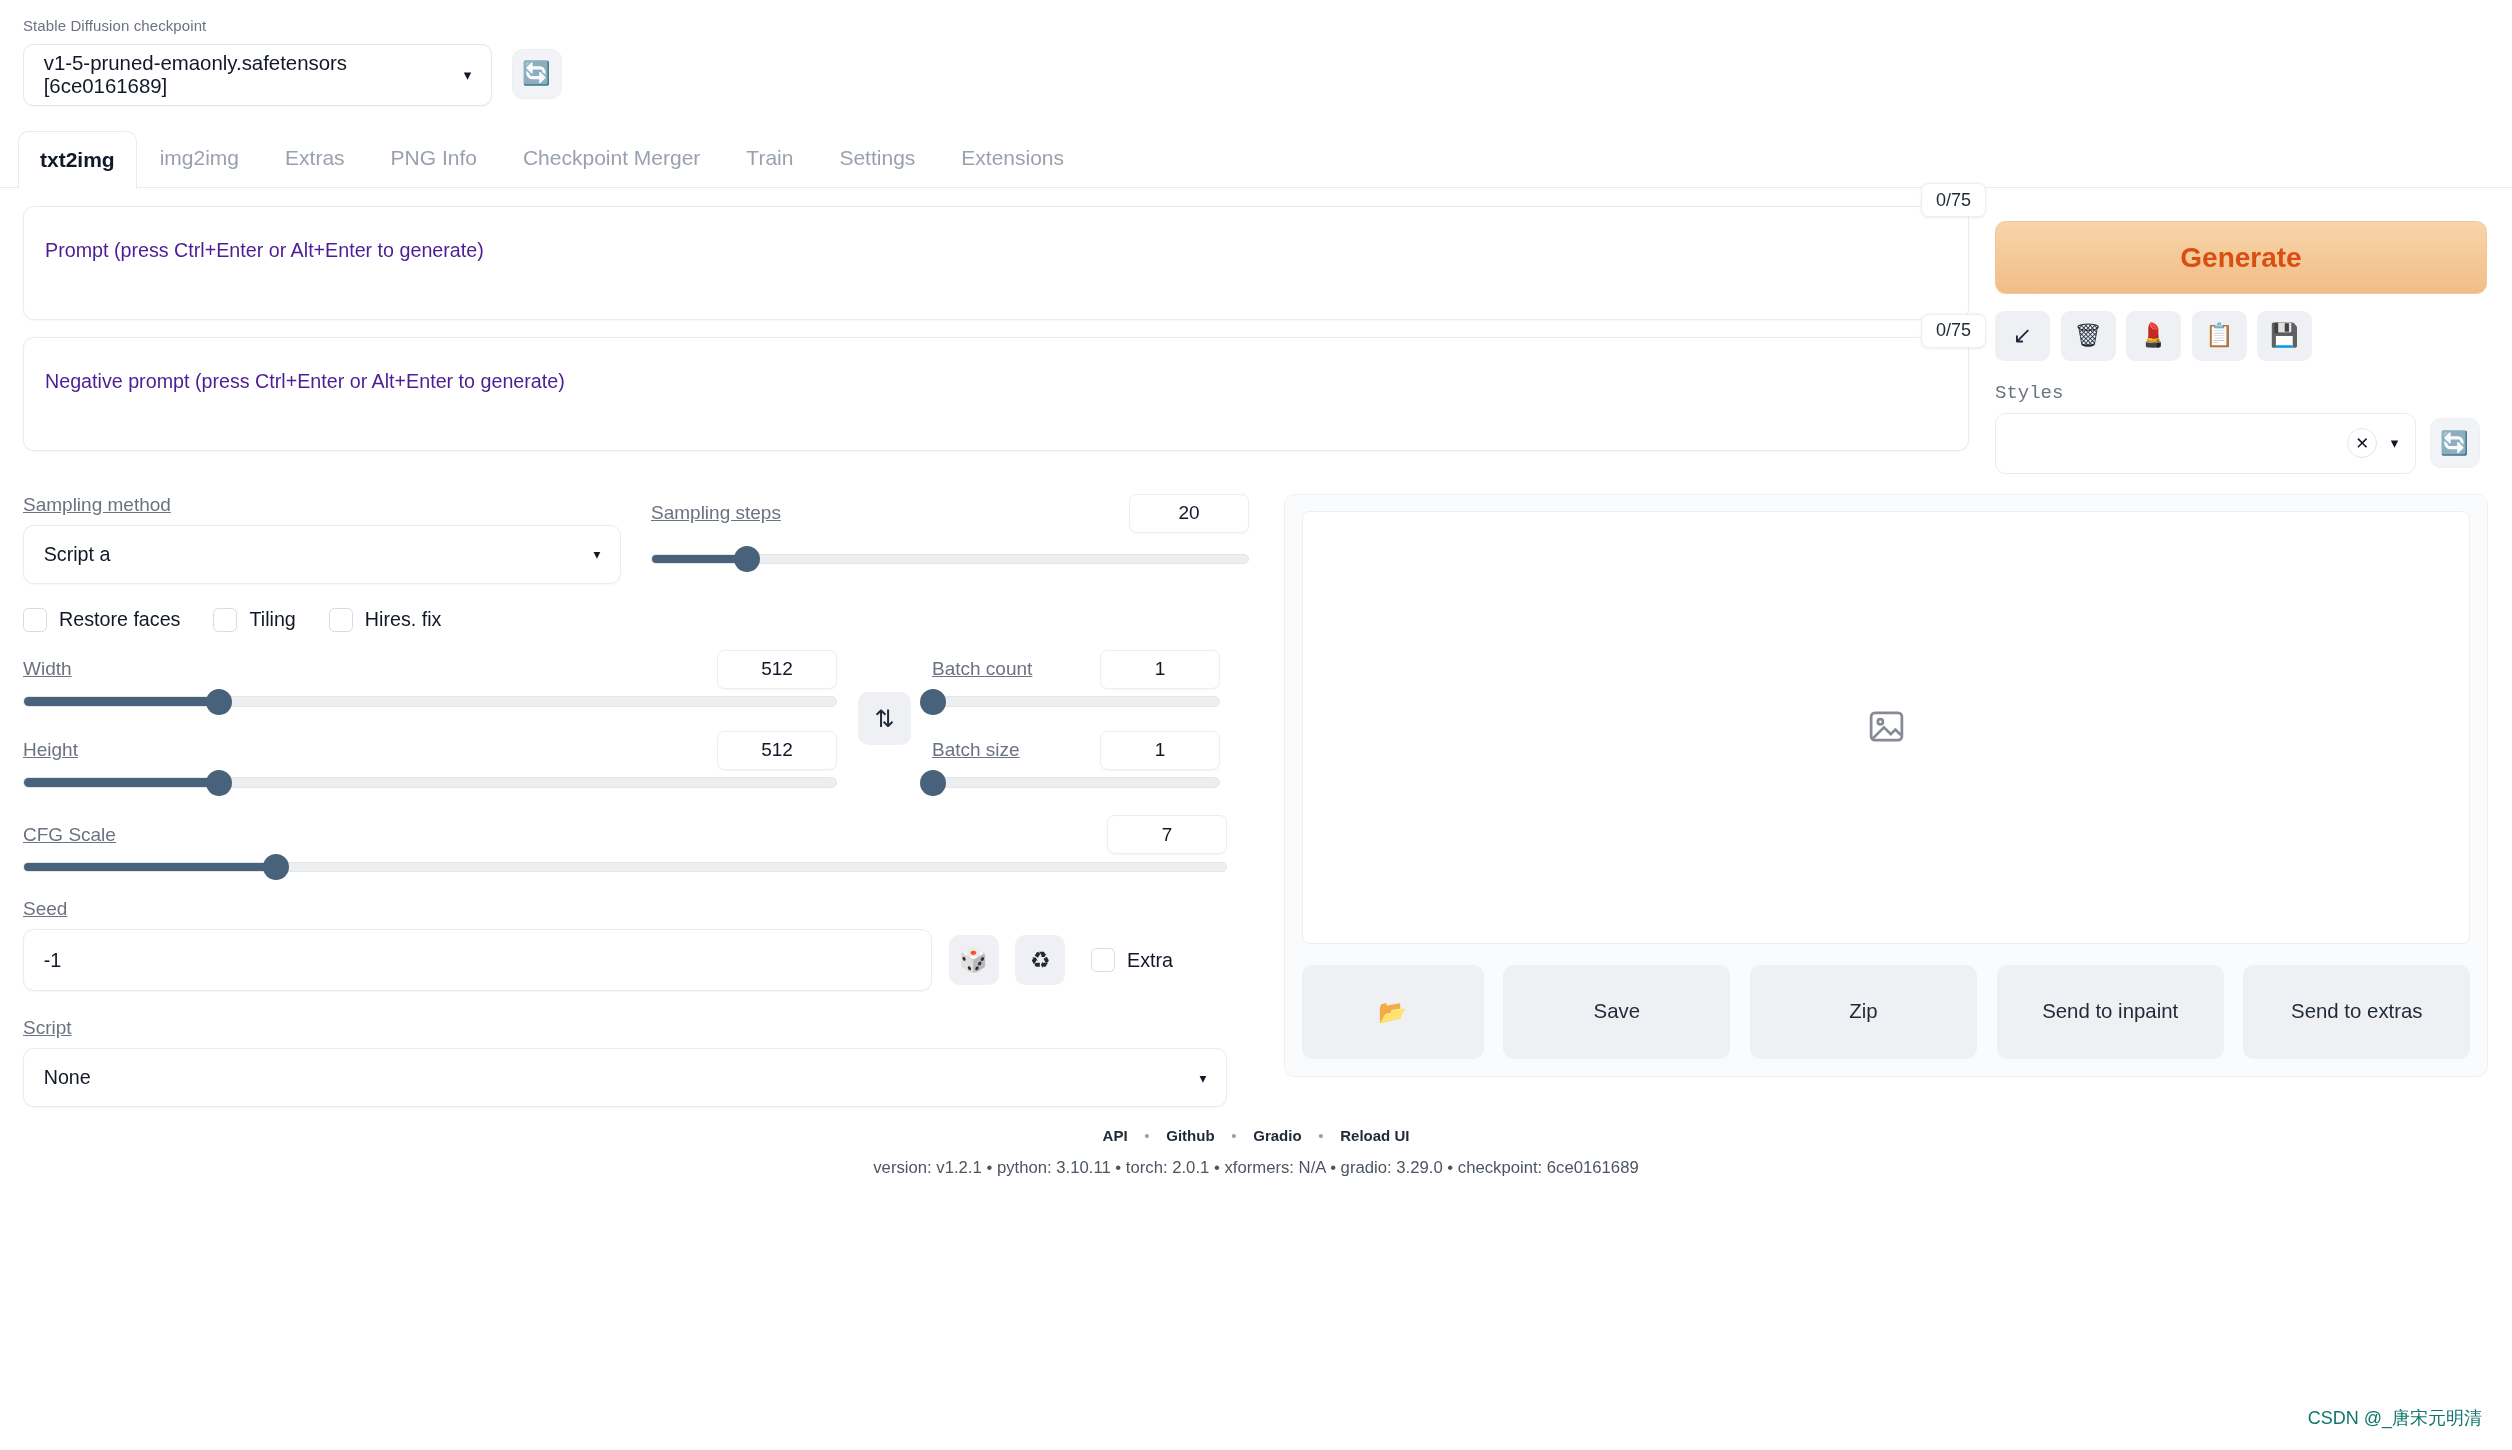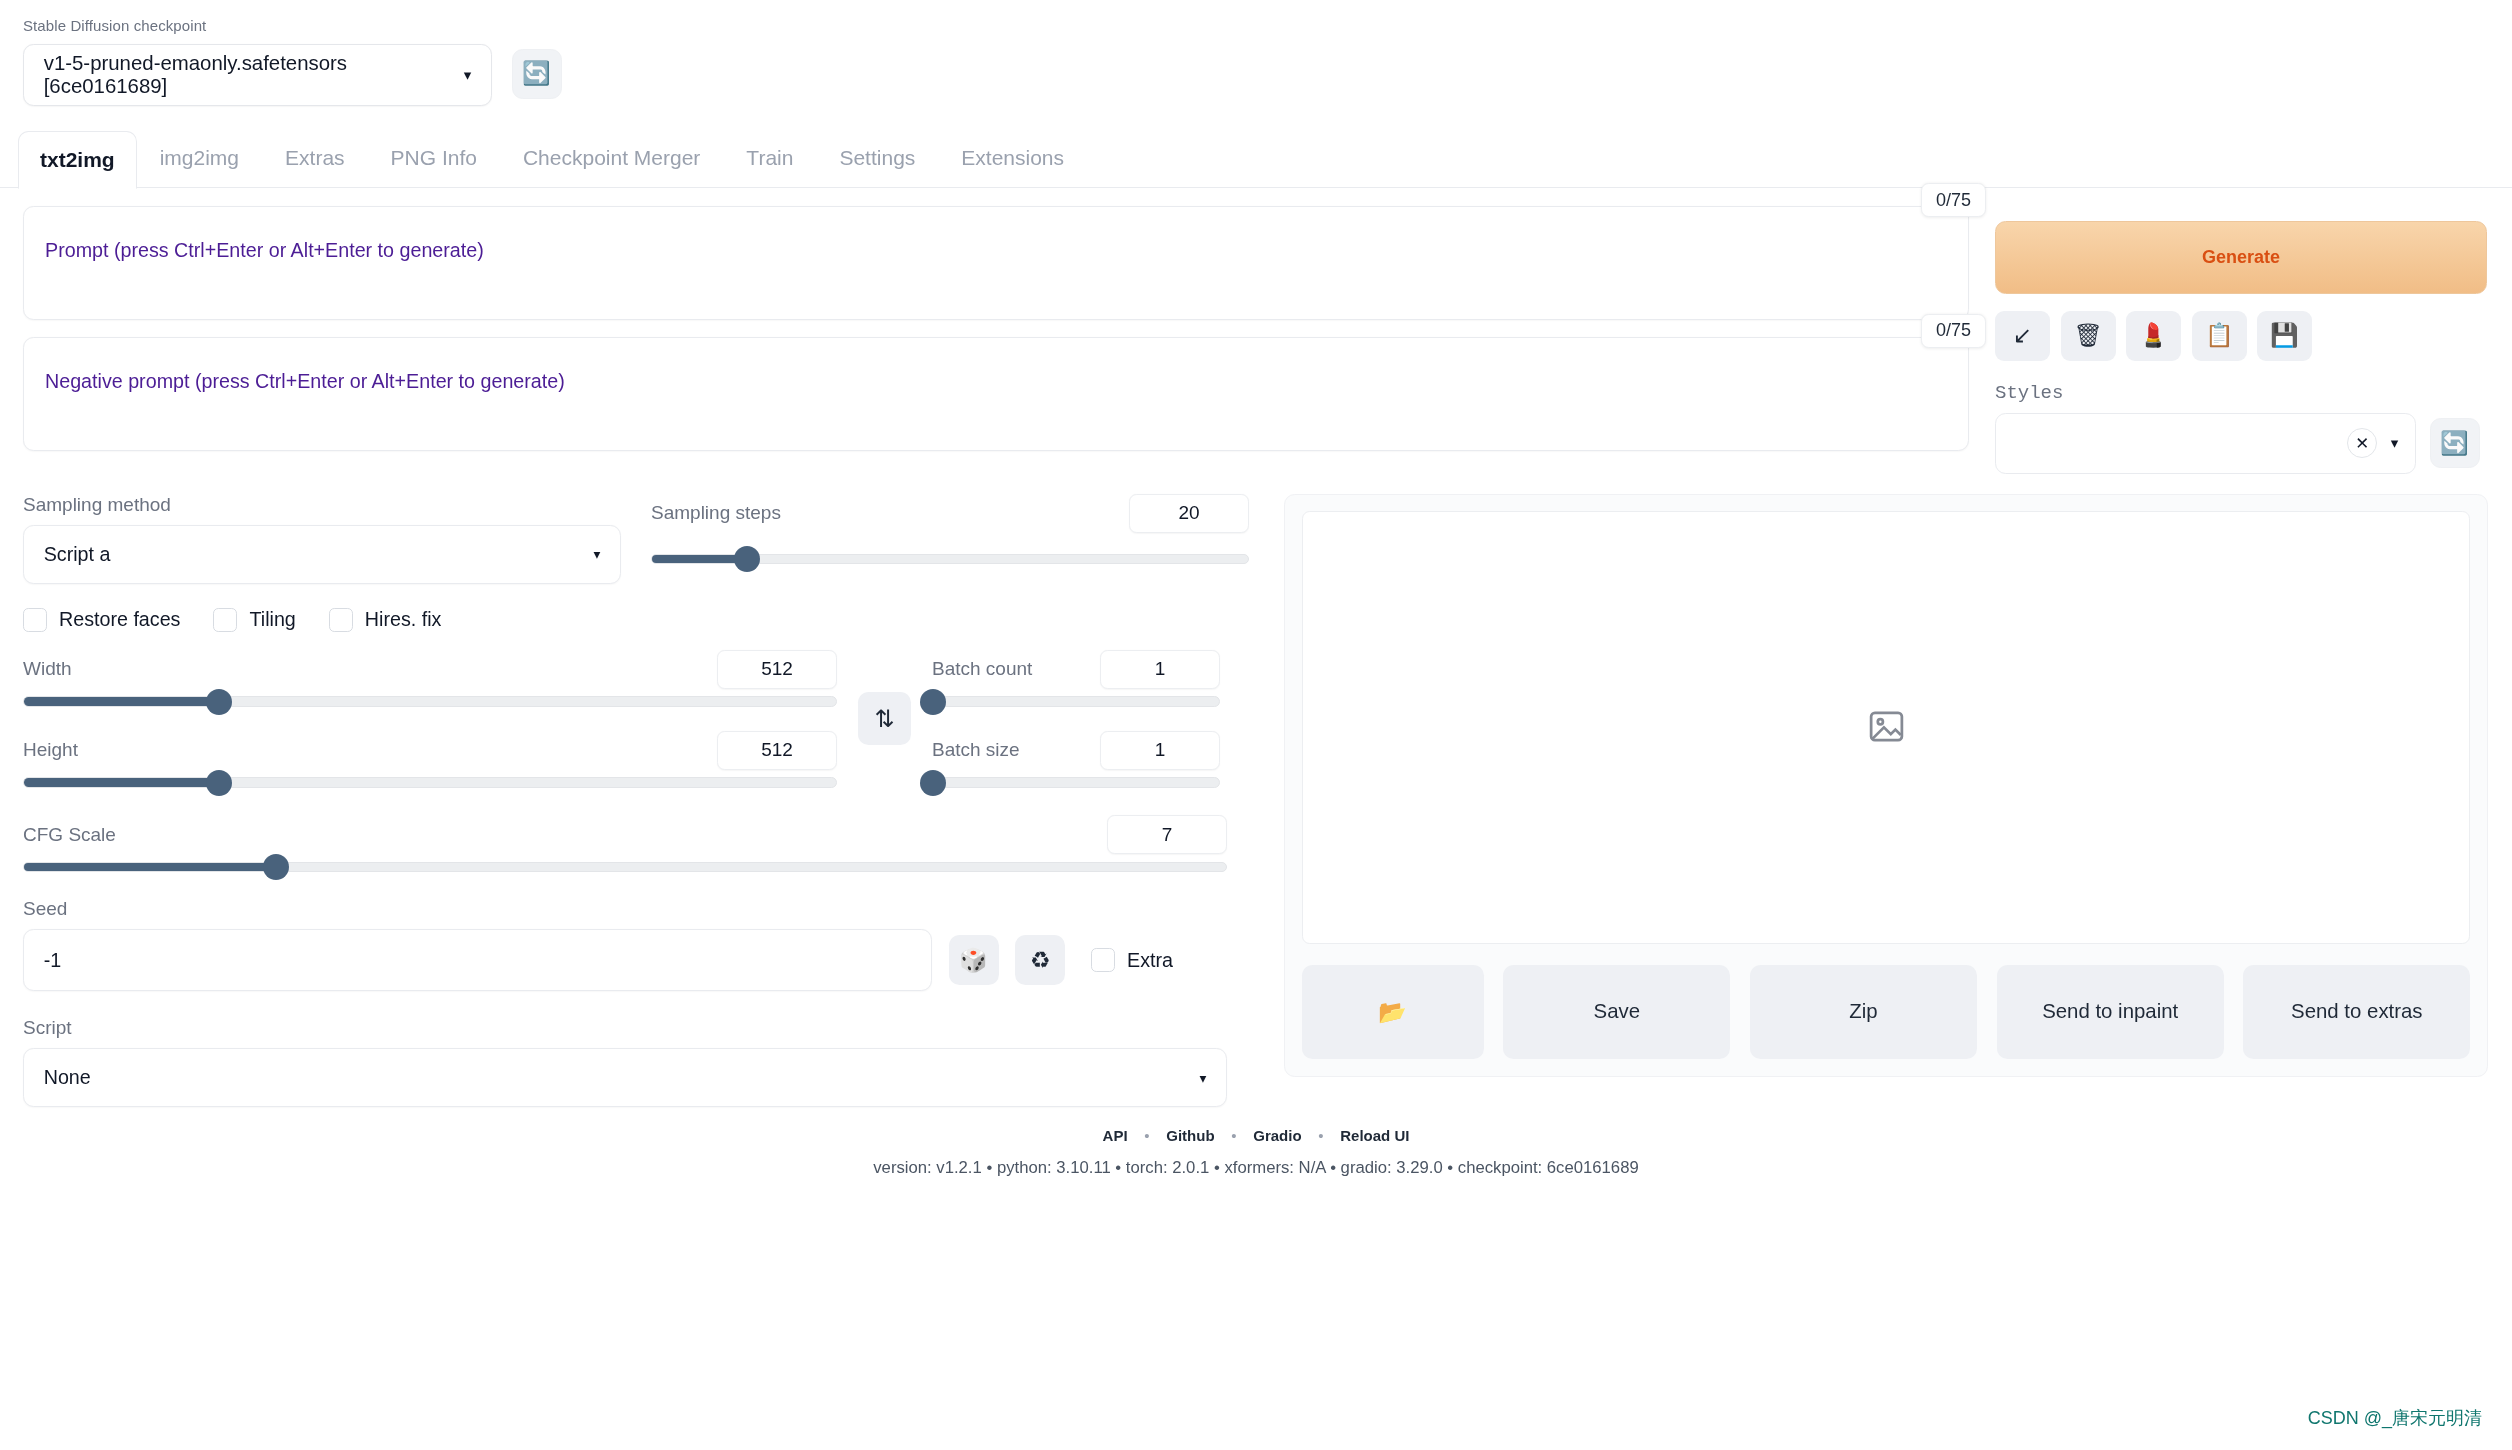--- a/index.html
+++ b/index.html
@@ -78,21 +78,21 @@
     z-index: 5;
   }
 
   
   .generate-btn {
     width: 492px; height: 73px;
     border-radius: 10.6px;
     background: linear-gradient(180deg,#f8d5ab 0%, #f1bd86 100%);
     border:0.8px solid #eec79c;
     display:flex; align-items:center; justify-content:center;
-    font-size: 18px; font-weight:600; color:#d94f12;
+    font-size: 28px; font-weight:600; color:#d94f12;
     margin-top: 15px;
   }
   .tool-row { display:flex; gap: 10.6px; margin-top: 16.7px; }
   .tool-btn {
     width: 55px; height: 50px; background:#eef0f4; border-radius: 9px;
     display:flex; align-items:center; justify-content:center; font-size: 23px;
   }
   .styles-label { font-size: 19px; color:#6b7280; margin: 21px 0 9px 0; font-family: Liberation Mono, monospace; }
   .styles-row { display:flex; align-items:center; gap: 13.6px; }
   .styles-box {
@@ -108,21 +108,21 @@
   }
 
   
   .settings-card {
     margin-top: 19.7px;
     display:flex; gap: 27px;
   }
   .settings-left { width: 1234px; }
   .settings-right { width: 1204px; }
 
-  .field-label { font-size: 19px; color:#6b7280; margin-bottom: 9px; }
+  .field-label { font-size: 19px; color:#6b7280; margin-bottom: 9px; text-decoration: underline; }
   .select-box {
     height: 59px; border:0.8px solid #e9ebef; border-radius: 10.6px; background:#fff;
     display:flex; align-items:center; padding: 0 19.7px;
     font-size: 19.7px; color:#111827; box-shadow: 0 0.8px 1.5px rgba(0,0,0,.03);
   }
   .select-box .caret { margin-left:auto; font-size:13.6px; color:#111827; }
 
   
   .slider-track {
     position:relative; height: 10.6px; border-radius: 6px;

